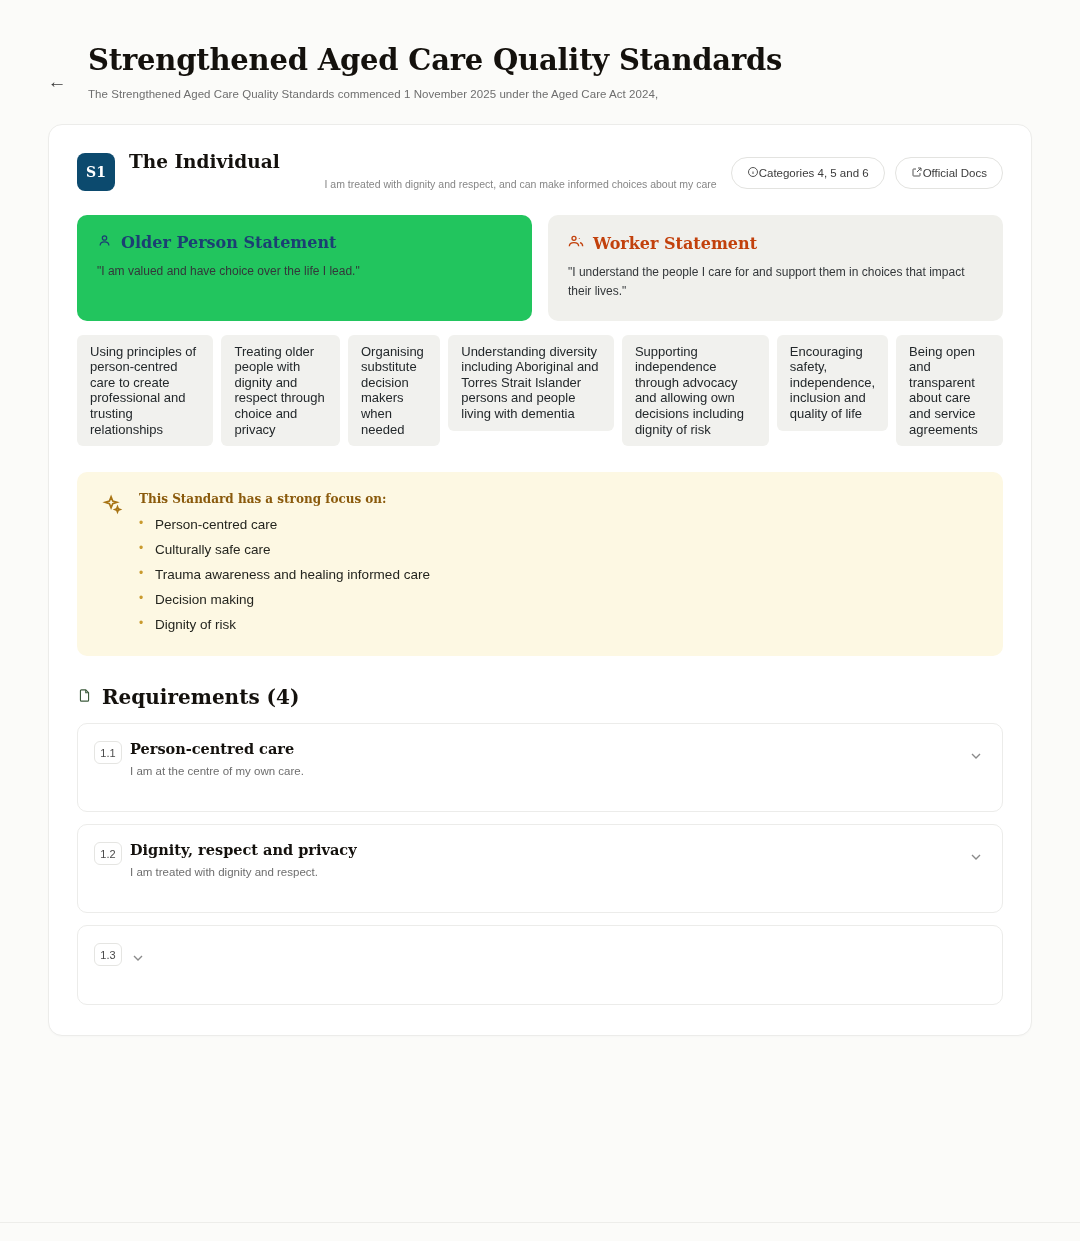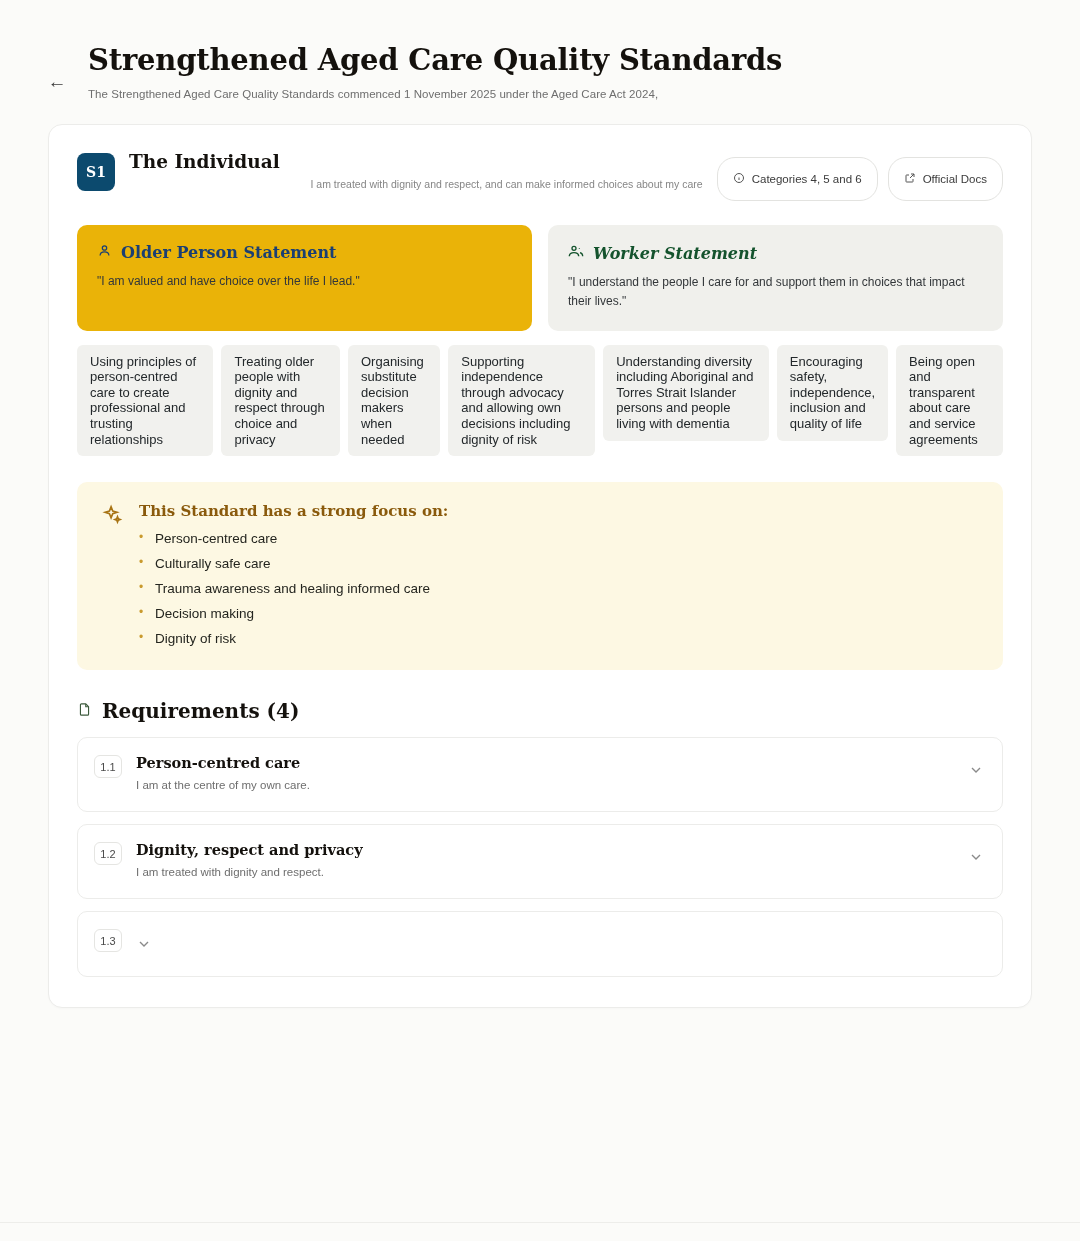--- a/index.html
+++ b/index.html
@@ -101,54 +101,53 @@
   .head-actions {
     display: flex;
     gap: 10px;
     align-items: center;
     margin-top: 6px;
   }
   .pill {
     border: 1px solid #e3e3e0;
     border-radius: 18px;
     background: #fff;
-    padding: 14px 15px;
+    padding: 8px 15px;
     font-size: 11.5px;
     color: #3b3b3b;
     display: flex;
     align-items: center;
-    gap: 7px;
     cursor: pointer;
     white-space: nowrap;
   }
   .pill svg { flex: none; }
 
   
   .statements {
     display: flex;
     gap: 16px;
     margin-top: 24px;
   }
   .stmt {
     flex: 1;
     border-radius: 10px;
     padding: 18px 20px 20px 20px;
   }
-  .stmt.older { background: #eab308; }
+  .stmt.older { background: #22c55e; }
   .stmt.worker { background: #f0f0ec; }
   .stmt-head {
     display: flex;
     align-items: center;
     gap: 9px;
     font-family: "DejaVu Serif", serif;
     font-size: 16px;
     font-weight: 700;
   }
   .stmt.older .stmt-head { color: #1b3f73; }
-  .stmt.worker .stmt-head { color: #14532d; font-style: italic; }
+  .stmt.worker .stmt-head { color: #c2410c; }
   .stmt-body {
     margin-top: 10px;
     font-size: 12px;
     line-height: 1.55;
     color: #33373a;
   }
 
   
   .section-head {
     display: flex;
@@ -186,21 +185,21 @@
   }
   .focus-icon {
     color: #a87414;
     font-size: 19px;
     line-height: 1;
     margin-top: 2px;
     flex: none;
   }
   .focus-title {
     font-family: "DejaVu Serif", serif;
-    font-size: 15px;
+    font-size: 12px;
     font-weight: 700;
     color: #8a5a0c;
   }
   .focus-list {
     margin-top: 11px;
     list-style: none;
   }
   .focus-list li {
     position: relative;
     padding-left: 16px;
@@ -227,24 +226,24 @@
     font-family: "DejaVu Serif", serif;
     font-size: 20px;
     font-weight: 700;
     color: #14110d;
   }
   .req-list { margin-top: 14px; }
   .req-item {
     border: 1px solid #ececea;
     border-radius: 10px;
     background: #fff;
-    padding: 16px 18px 20px 16px;
+    padding: 16px 18px 34px 16px;
     display: flex;
     align-items: flex-start;
-    gap: 14px;
+    gap: 8px;
     margin-bottom: 12px;
     cursor: pointer;
   }
   .req-item:last-child { margin-bottom: 0; }
   .req-num {
     border: 1px solid #e5e5e2;
     border-radius: 6px;
     min-width: 28px;
     height: 23px;
     display: flex;
@@ -355,22 +354,22 @@
           <span>Worker Statement</span>
         </div>
         <div class="stmt-body">"I understand the people I care for and support them in choices that impact their lives."</div>
       </div>
     </div>
 
     <div class="topics">
       <div class="topic">Using principles of person-centred care to create professional and trusting relationships</div>
       <div class="topic">Treating older people with dignity and respect through choice and privacy</div>
       <div class="topic">Organising substitute decision makers when needed</div>
+      <div class="topic">Understanding diversity including Aboriginal and Torres Strait Islander persons and people living with dementia</div>
       <div class="topic">Supporting independence through advocacy and allowing own decisions including dignity of risk</div>
-      <div class="topic">Understanding diversity including Aboriginal and Torres Strait Islander persons and people living with dementia</div>
       <div class="topic">Encouraging safety, independence, inclusion and quality of life</div>
       <div class="topic">Being open and transparent about care and service agreements</div>
     </div>
 
     <div class="focus">
       <div class="focus-icon">
         <svg width="22" height="22" viewBox="0 0 24 24" fill="none" stroke="#a87414" stroke-width="1.8">
           <path d="M11 3l1.8 4.6L17.5 9l-4.7 1.6L11 15l-1.8-4.4L4.5 9l4.7-1.4z"></path>
           <path d="M18 14l.8 2 2 .8-2 .8-.8 2-.8-2-2-.8 2-.8z"></path>
         </svg>

